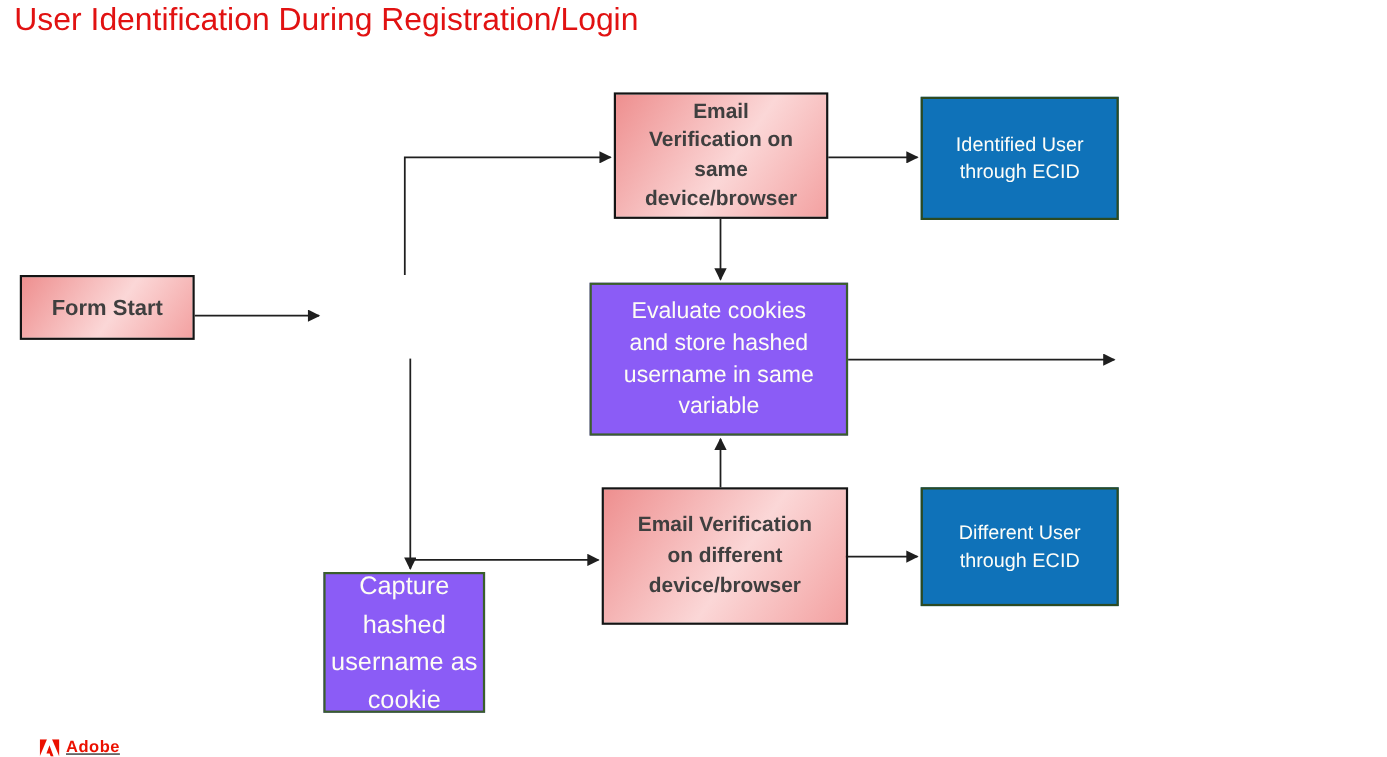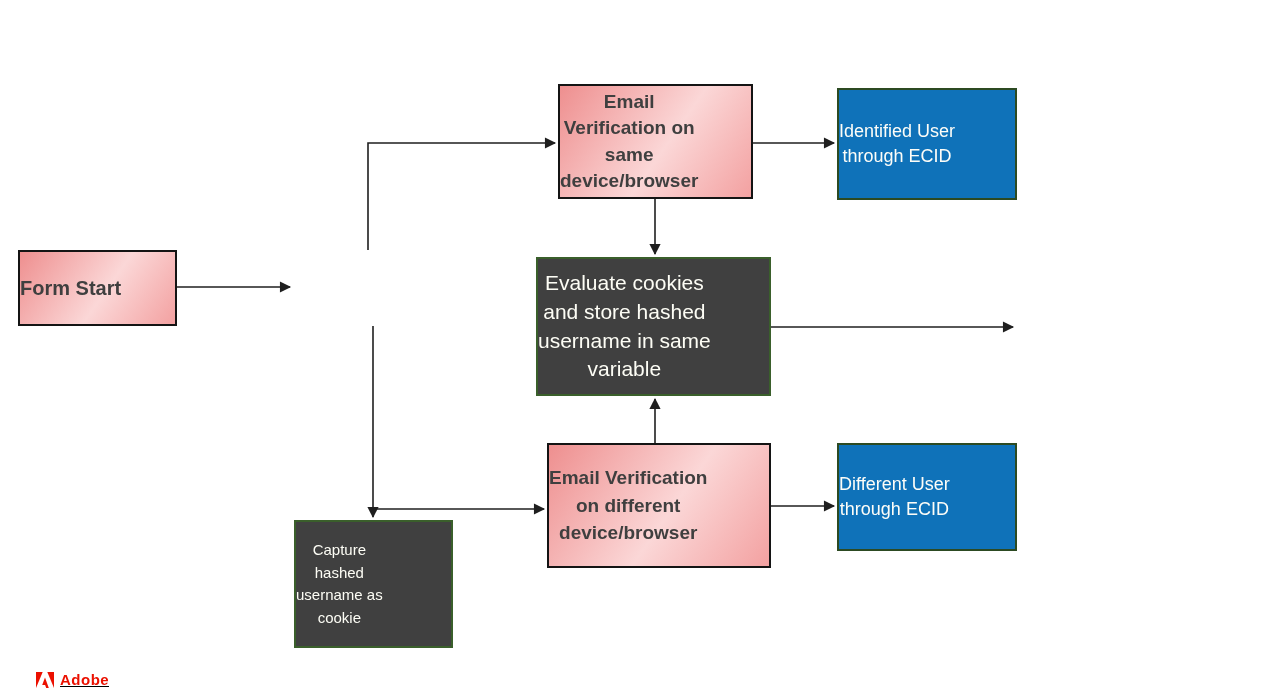--- a/index.html
+++ b/index.html
@@ -27,58 +27,59 @@
     width: 1261px; height: 688px;
     z-index: 1;
     pointer-events: none;
   }
   .node {
     position: absolute;
     z-index: 2;
     box-sizing: border-box;
     display: flex;
     align-items: center;
+    justify-content: center;
     text-align: center;
   }
   .node .label { white-space: pre-line; }
   .node.pink {
     background: linear-gradient(125deg, #ee8f8f 0%, #fbd7d7 55%, #f3a1a1 100%);
     border: 2px solid #141414;
     color: #3f3f3f;
     font-weight: 700;
   }
   .node.blue {
     background: #0f72b9;
     border: 2px solid #2c4a22;
     color: #fdfdf8;
     font-weight: 400;
   }
   .node.black {
-    background: #404040;
+    background: #8b5cf6;
     border: 2px solid #3a5f2b;
     color: #fdfdf5;
     font-weight: 400;
   }
   .node.red {
     background: linear-gradient(120deg, #ea1313 0%, #d01010 55%, #a80b0b 100%);
     border: 2px solid #4d5a28;
     color: #fdf6e8;
     font-weight: 400;
   }
 
   
-  #node-form-start   { left: 18px;  top: 250px; width: 159px; height: 76px;  font-size: 20px; line-height: 1.3; }
+  #node-form-start   { left: 18px;  top: 250px; width: 159px; height: 59px;  font-size: 20px; line-height: 1.3; }
   #node-form-submit  { left: 293px; top: 249px; width: 160px; height: 77px;  font-size: 20px; line-height: 1.3; }
   #node-email-same   { left: 558px; top: 84px;  width: 195px; height: 115px; font-size: 19px; line-height: 1.38; }
   #node-identified-ecid { left: 837px; top: 88px; width: 180px; height: 112px; font-size: 18px; line-height: 1.4; }
   #node-evaluate     { left: 536px; top: 257px; width: 235px; height: 139px; font-size: 21px; line-height: 1.38; }
   #node-identified-user { left: 1016px; top: 268px; width: 236px; height: 115px; font-size: 34px; line-height: 1.45; }
   #node-email-diff   { left: 547px; top: 443px; width: 224px; height: 125px; font-size: 19px; line-height: 1.45; }
   #node-different-ecid { left: 837px; top: 443px; width: 180px; height: 108px; font-size: 18px; line-height: 1.4; }
-  #node-capture      { left: 294px; top: 520px; width: 159px; height: 128px; font-size: 15px; line-height: 1.5; }
+  #node-capture      { left: 294px; top: 520px; width: 147px; height: 128px; font-size: 23px; line-height: 1.5; }
 
   #footer-logo {
     position: absolute;
     left: 36px;
     top: 672px;
     height: 16px;
     overflow: hidden;
     display: flex;
     align-items: center;
     gap: 6px;
@@ -91,20 +92,21 @@
     font-size: 15px;
     line-height: 22px;
     letter-spacing: 0.5px;
   }
 </style>
 </head>
 <body>
 
 <div id="canvas">
 
+  <div id="page-title">User Identification During Registration/Login</div>
 
   <svg id="connectors" viewBox="0 0 1261 688" xmlns="http://www.w3.org/2000/svg">
     <defs>
       <marker id="arrow" viewBox="0 0 10 10" refX="9" refY="5" markerWidth="8" markerHeight="7" orient="auto-start-reverse">
         <path d="M 0 0 L 10 5 L 0 10 z" fill="#1f1f1f"></path>
       </marker>
     </defs>
     <g stroke="#1f1f1f" stroke-width="1.6" fill="none">
       <line x1="177" y1="287" x2="290" y2="287" marker-end="url(#arrow)"></line>
       <polyline points="368,250 368,143 555,143" marker-end="url(#arrow)"></polyline>

